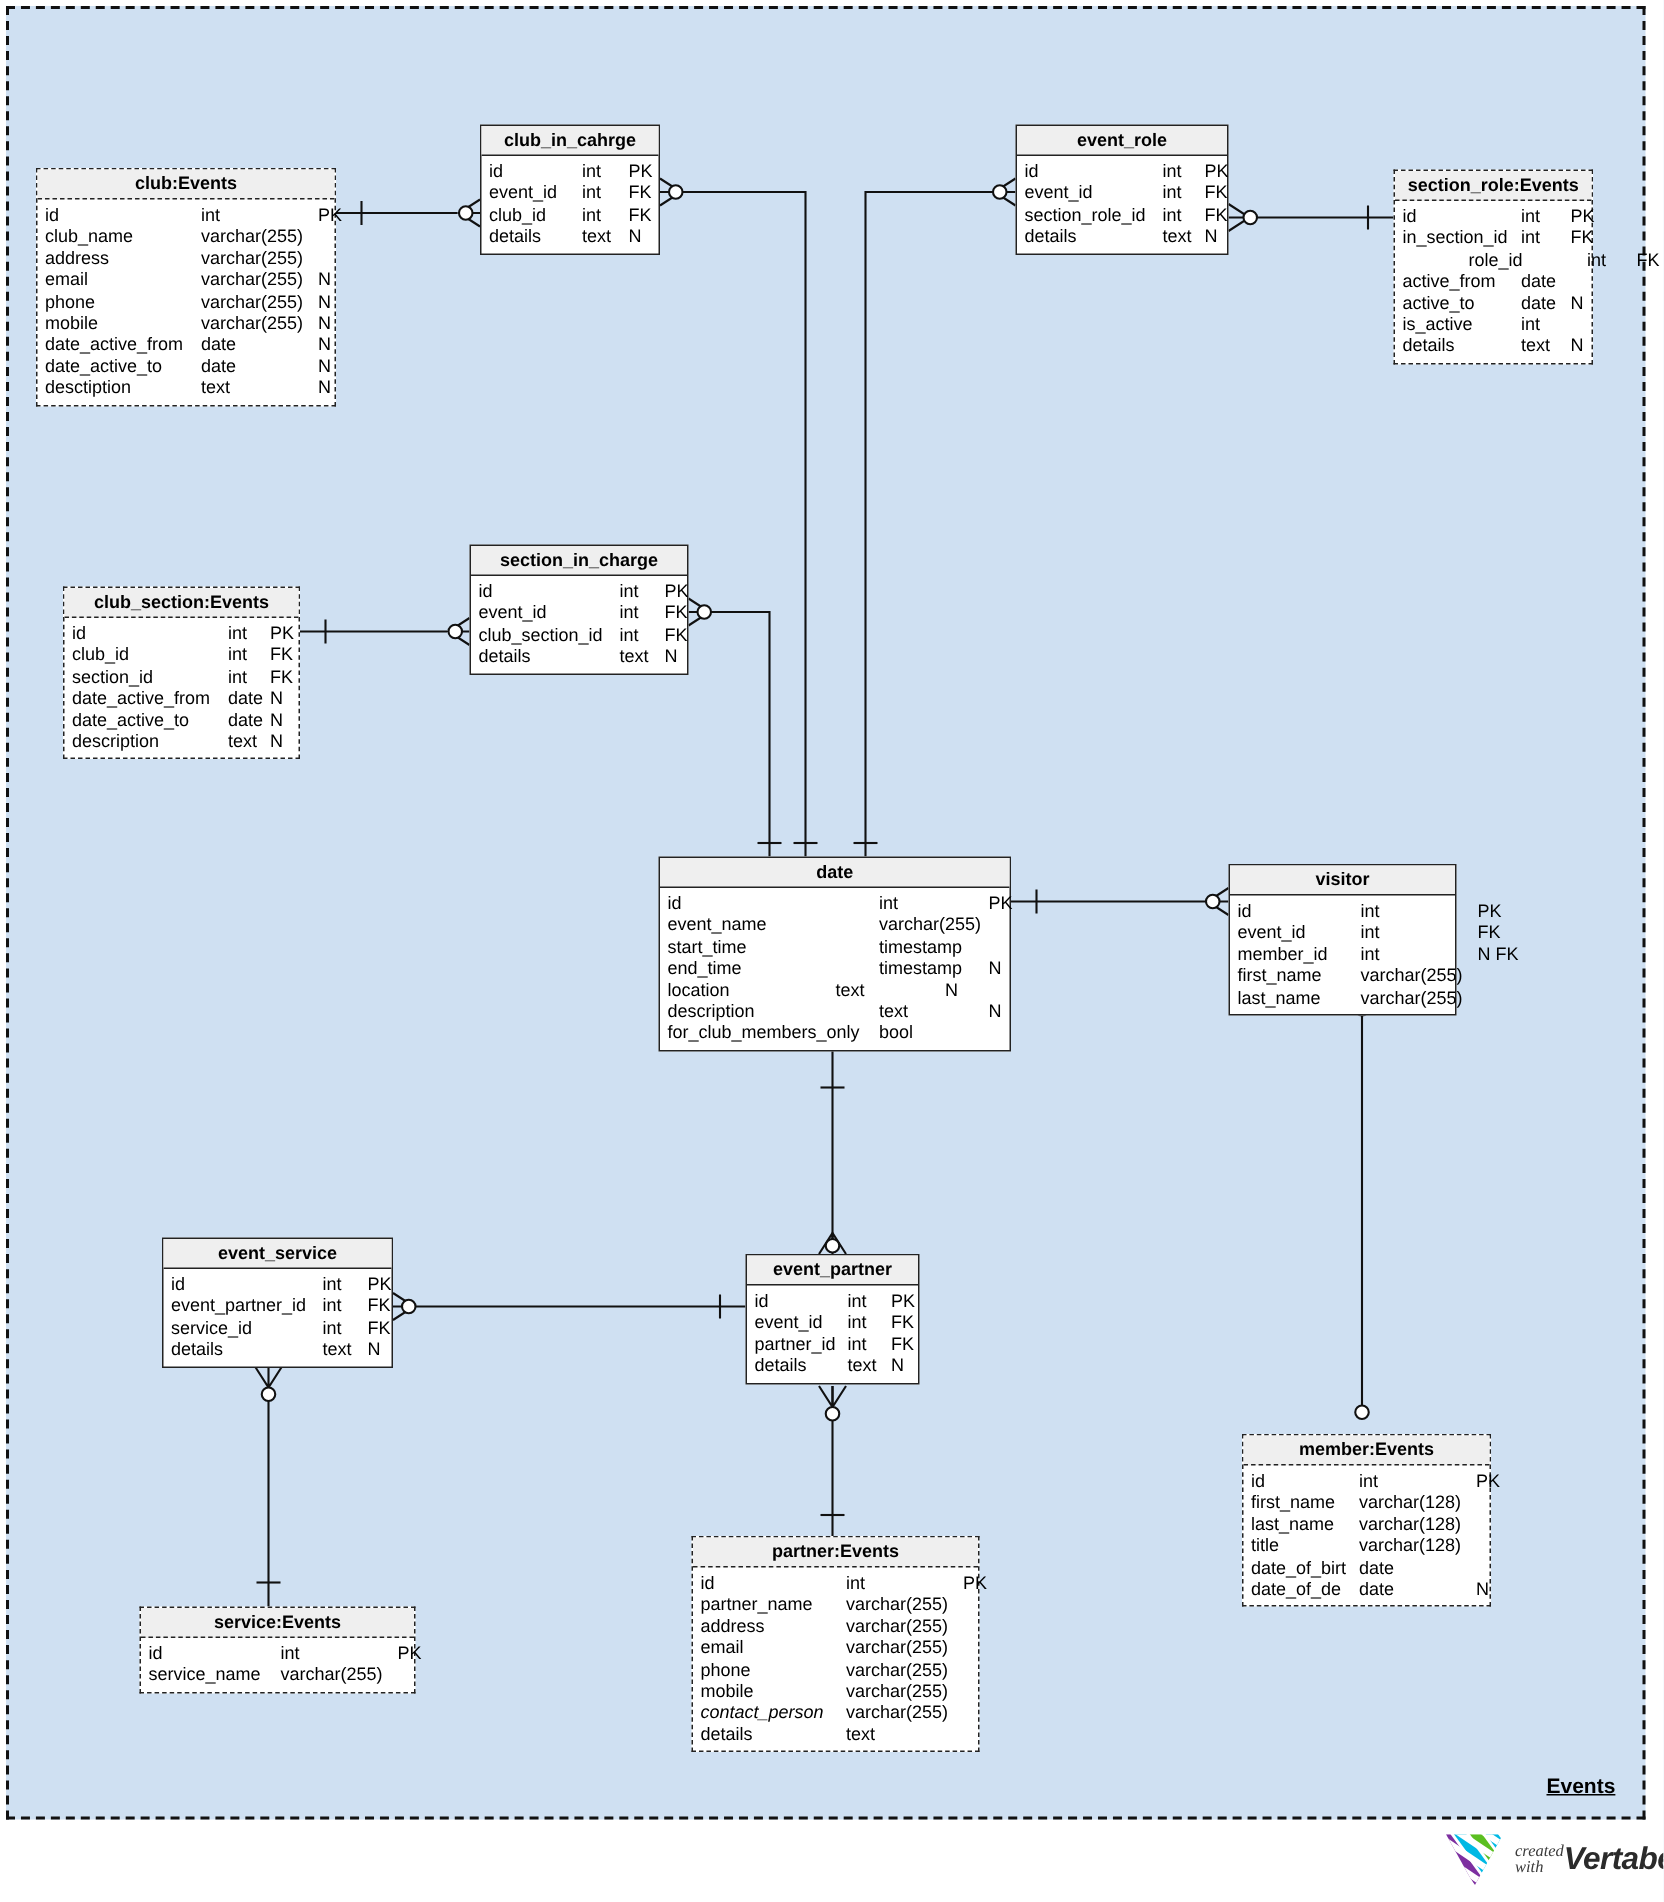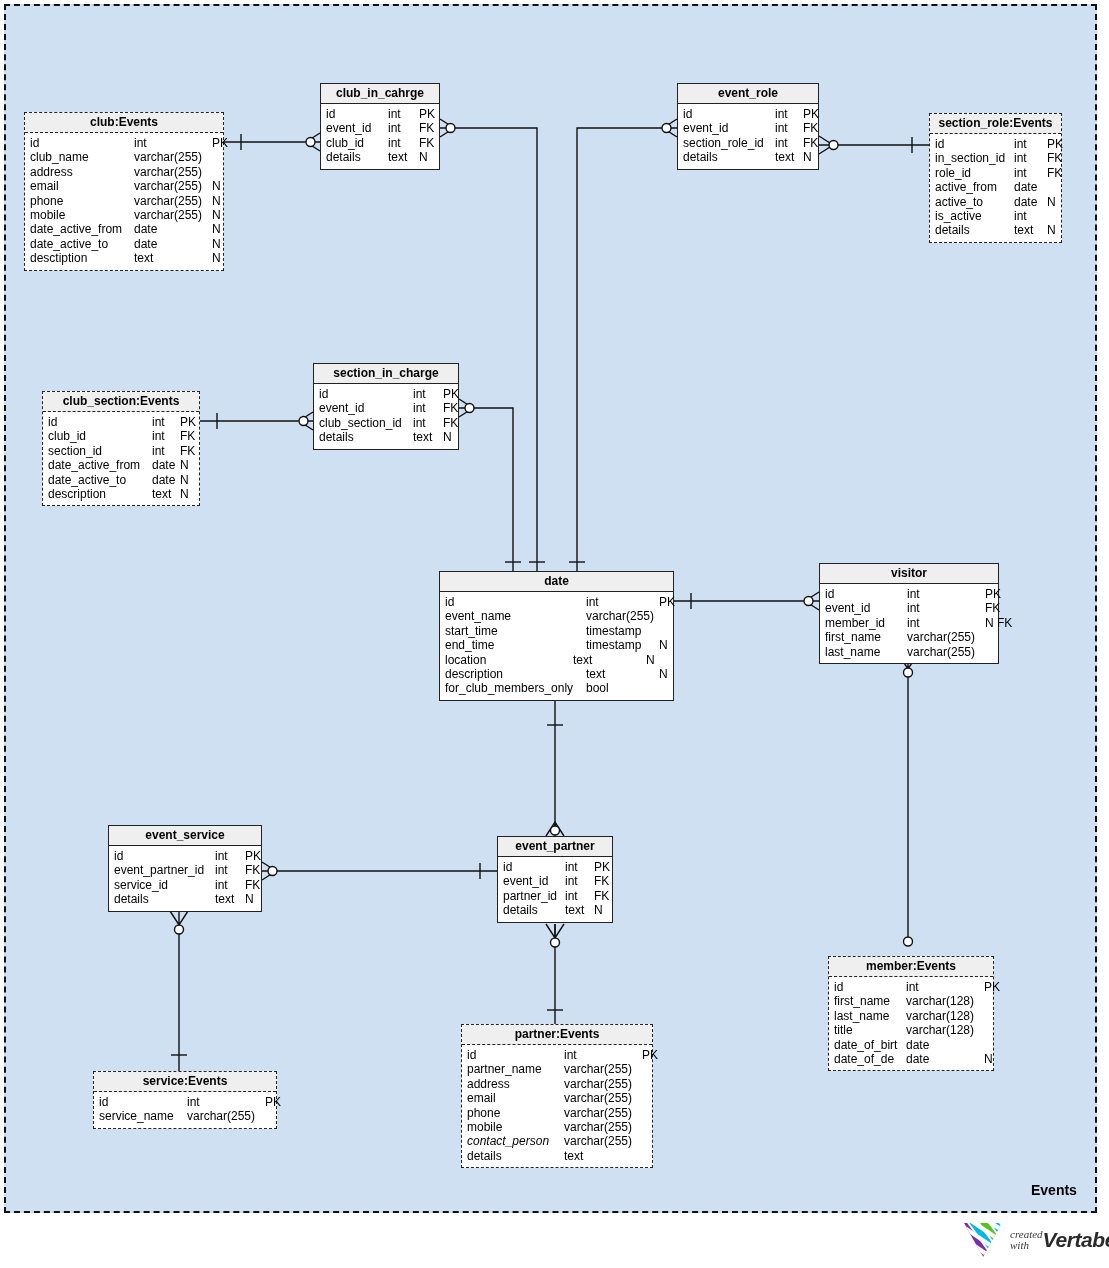--- a/index.html
+++ b/index.html
@@ -11,21 +11,21 @@
   .tbl{position:absolute;box-sizing:border-box;background:#ffffff;border:1px solid #222;}
   .tbl.dashed{border:1px dashed #222;}
   .tbl .hdr{background:#efefef;text-align:center;font-weight:bold;font-size:12px;color:#000;
     padding:3px 6px 3px 6px;border-bottom:1px solid #222;line-height:13px;}
   .tbl.dashed .hdr{border-bottom:1px dashed #222;}
   .tbl .rows{padding:3px 5px 4px 5px;}
   .row{display:flex;font-size:12px;line-height:14.4px;color:#000;white-space:nowrap;}
   .c-name{flex:0 0 auto;}
   .c-type{flex:0 0 auto;}
   .c-key{flex:0 0 auto;text-align:left;}
-  .diagram-label{position:absolute;font-size:14px;font-weight:bold;color:#000;}
+  .diagram-label{position:absolute;font-size:14px;font-weight:bold;color:#000;text-decoration:underline;}
   #brand{position:absolute;left:963px;top:1218px;width:140px;height:44px;display:flex;
     align-items:center;gap:7px;}
   #brand .mark{width:40px;height:38px;flex:0 0 auto;}
   #brand .words{display:flex;flex-direction:row;line-height:1;}
   #brand .w1{font-size:11px;font-style:italic;color:#3b3b3b;font-family:"Liberation Serif",serif;}
   #brand .w2{font-size:21px;font-weight:bold;font-style:italic;color:#2b2b2b;letter-spacing:-0.4px;}
 </style>
 </head>
 <body>
 
@@ -265,21 +265,21 @@
           <span class="c-name" style="width: 79px;">id</span>
           <span class="c-type" style="width: 33px;">int</span>
           <span class="c-key">PK</span>
         </div>
         <div class="row">
           <span class="c-name" style="width: 79px;">in_section_id</span>
           <span class="c-type" style="width: 33px;">int</span>
           <span class="c-key">FK</span>
         </div>
         <div class="row">
-          <span class="c-name" style="width: 79px;">role_id</span>
+          <span class="c-name" style="width: 79px; margin-left: 44px;">role_id</span>
           <span class="c-type" style="width: 33px;">int</span>
           <span class="c-key">FK</span>
         </div>
         <div class="row">
           <span class="c-name" style="width: 79px;">active_from</span>
           <span class="c-type" style="width: 33px;">date</span>
           <span class="c-key"></span>
         </div>
         <div class="row">
           <span class="c-name" style="width: 79px;">active_to</span>
@@ -375,37 +375,37 @@
           <span class="c-name" style="width: 141px;">start_time</span>
           <span class="c-type" style="width: 73px;">timestamp</span>
           <span class="c-key"></span>
         </div>
         <div class="row">
           <span class="c-name" style="width: 141px;">end_time</span>
           <span class="c-type" style="width: 73px;">timestamp</span>
           <span class="c-key">N</span>
         </div>
         <div class="row">
-          <span class="c-name" style="width: 128px;">location</span>
+          <span class="c-name" style="width: 112px;">location</span>
           <span class="c-type" style="width: 73px;">text</span>
           <span class="c-key">N</span>
         </div>
         <div class="row">
           <span class="c-name" style="width: 141px;">description</span>
           <span class="c-type" style="width: 73px;">text</span>
           <span class="c-key">N</span>
         </div>
         <div class="row">
           <span class="c-name" style="width: 141px;">for_club_members_only</span>
           <span class="c-type" style="width: 73px;">bool</span>
           <span class="c-key"></span>
         </div>
       </div>
     </div>
-    <div class="tbl" style="left: 819px; top: 563px; width: 180px;">
+    <div class="tbl" style="left: 819px; top: 576px; width: 152px;">
       <div class="hdr">visitor</div>
       <div class="rows">
         <div class="row">
           <span class="c-name" style="width: 82px;">id</span>
           <span class="c-type" style="width: 78px;">int</span>
           <span class="c-key">PK</span>
         </div>
         <div class="row">
           <span class="c-name" style="width: 82px;">event_id</span>
           <span class="c-type" style="width: 78px;">int</span>

